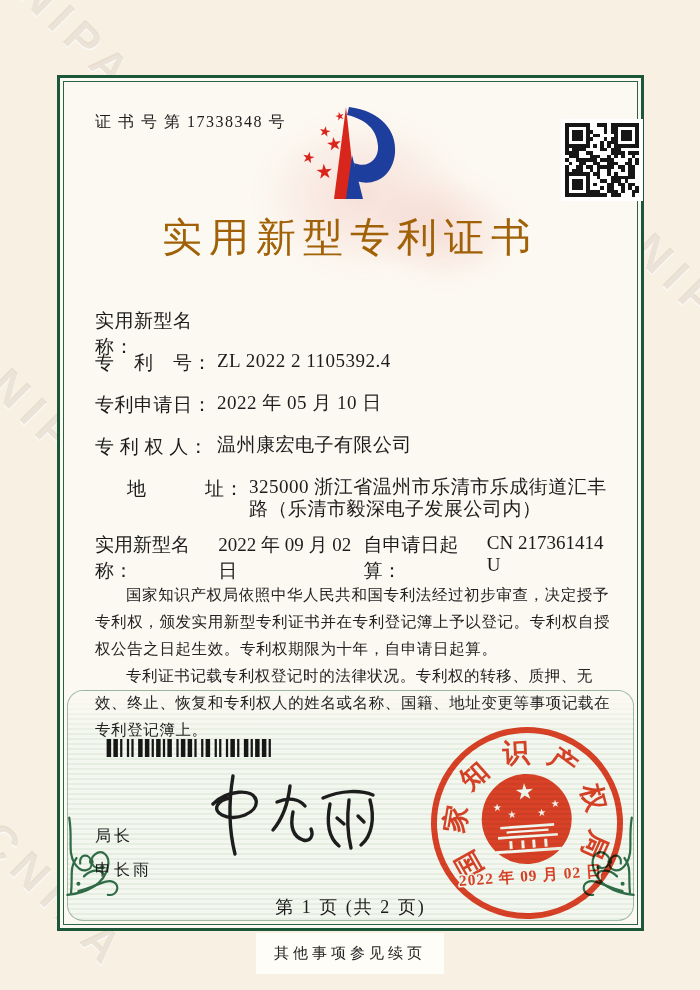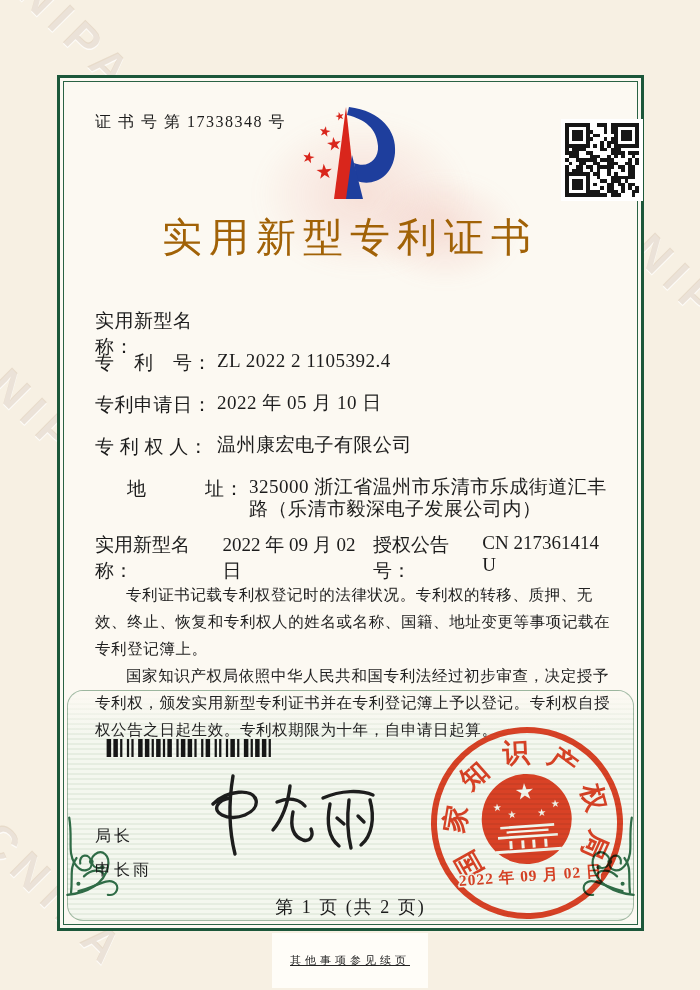--- a/index.html
+++ b/index.html
@@ -37,22 +37,22 @@
   .frow.grant{justify-content:space-between;height:auto;}
   .pair{display:flex;}
   #body-text{left:95px;top:581px;width:518px;font-size:15.5px;}
   #body-text p{margin:0;text-indent:2em;line-height:27px;letter-spacing:.6px;color:#222;}
   #barcode-wrap{left:95px;top:739px;width:192px;height:18px;}
   #official{left:95px;top:789px;font-size:16px;letter-spacing:3px;line-height:34px;margin-top:30px;}
   #sig-wrap{left:193px;top:766px;width:198px;height:102px;}
   #seal-wrap{left:425px;top:721px;width:204px;height:204px;mix-blend-mode:multiply;}
   #footer-page{left:57px;width:587px;top:895px;text-align:center;font-size:18px;letter-spacing:2px;}
   #continuation{left:0;right:0;top:933px;text-align:center;}
-  #continuation span{display:inline-block;background:#fffdf8;padding:20px 18px;font-size:11px;
-        letter-spacing:4px;color:#222;text-decoration:underline;}
+  #continuation span{display:inline-block;background:#fffdf8;padding:11px 18px;font-size:15px;
+        letter-spacing:4px;color:#222;}
   svg text{font-family:"Liberation Serif","DejaVu Serif",serif;}
 </style>
 </head>
 <body>
 
 <div id="page">
 
   <div class="wm" style="left:-30px;top:-8px;">CNIPA</div>
   <div class="wm" style="left:-58px;top:385px;">CNIPA</div>
   <div class="wm" style="left:330px;top:248px;opacity:.8;">CNIPA</div>
@@ -302,29 +302,29 @@
     <div class="frow addr">
       <div class="flabel">地　　　址：</div>
       <div class="fvalue" style="width:395px;">325000 浙江省温州市乐清市乐成街道汇丰路（乐清市毅深电子发展公司内）</div>
     </div>
     <div class="frow grant">
       <div class="pair">
         <div>实用新型名称：</div>
         <div>2022 年 09 月 02 日</div>
       </div>
       <div class="pair">
-        <div>授权公告号：</div>
+        <div>自申请日起算：</div>
         <div>CN 217361414 U</div>
       </div>
     </div>
   </div>
 
   <div class="abs" id="body-text">
+    <p>国家知识产权局依照中华人民共和国专利法经过初步审查，决定授予专利权，颁发实用新型专利证书并在专利登记簿上予以登记。专利权自授权公告之日起生效。专利权期限为十年，自申请日起算。</p>
     <p>专利证书记载专利权登记时的法律状况。专利权的转移、质押、无效、终止、恢复和专利权人的姓名或名称、国籍、地址变更等事项记载在专利登记簿上。</p>
-    <p>国家知识产权局依照中华人民共和国专利法经过初步审查，决定授予专利权，颁发实用新型专利证书并在专利登记簿上予以登记。专利权自授权公告之日起生效。专利权期限为十年，自申请日起算。</p>
   </div>
 
   <div class="abs" id="barcode-wrap">
     <svg id="barcode-svg" width="192" height="18" viewBox="0 0 168.75 18">
         <rect x="0" y="0" width="4.5" height="18" fill="#161616"></rect>
         <rect x="6.75" y="0" width="4.5" height="18" fill="#161616"></rect>
         <rect x="13.5" y="0" width="2.25" height="18" fill="#161616"></rect>
         <rect x="20.25" y="0" width="2.25" height="18" fill="#161616"></rect>
         <rect x="24.75" y="0" width="2.25" height="18" fill="#161616"></rect>
         <rect x="31.5" y="0" width="4.5" height="18" fill="#161616"></rect>

